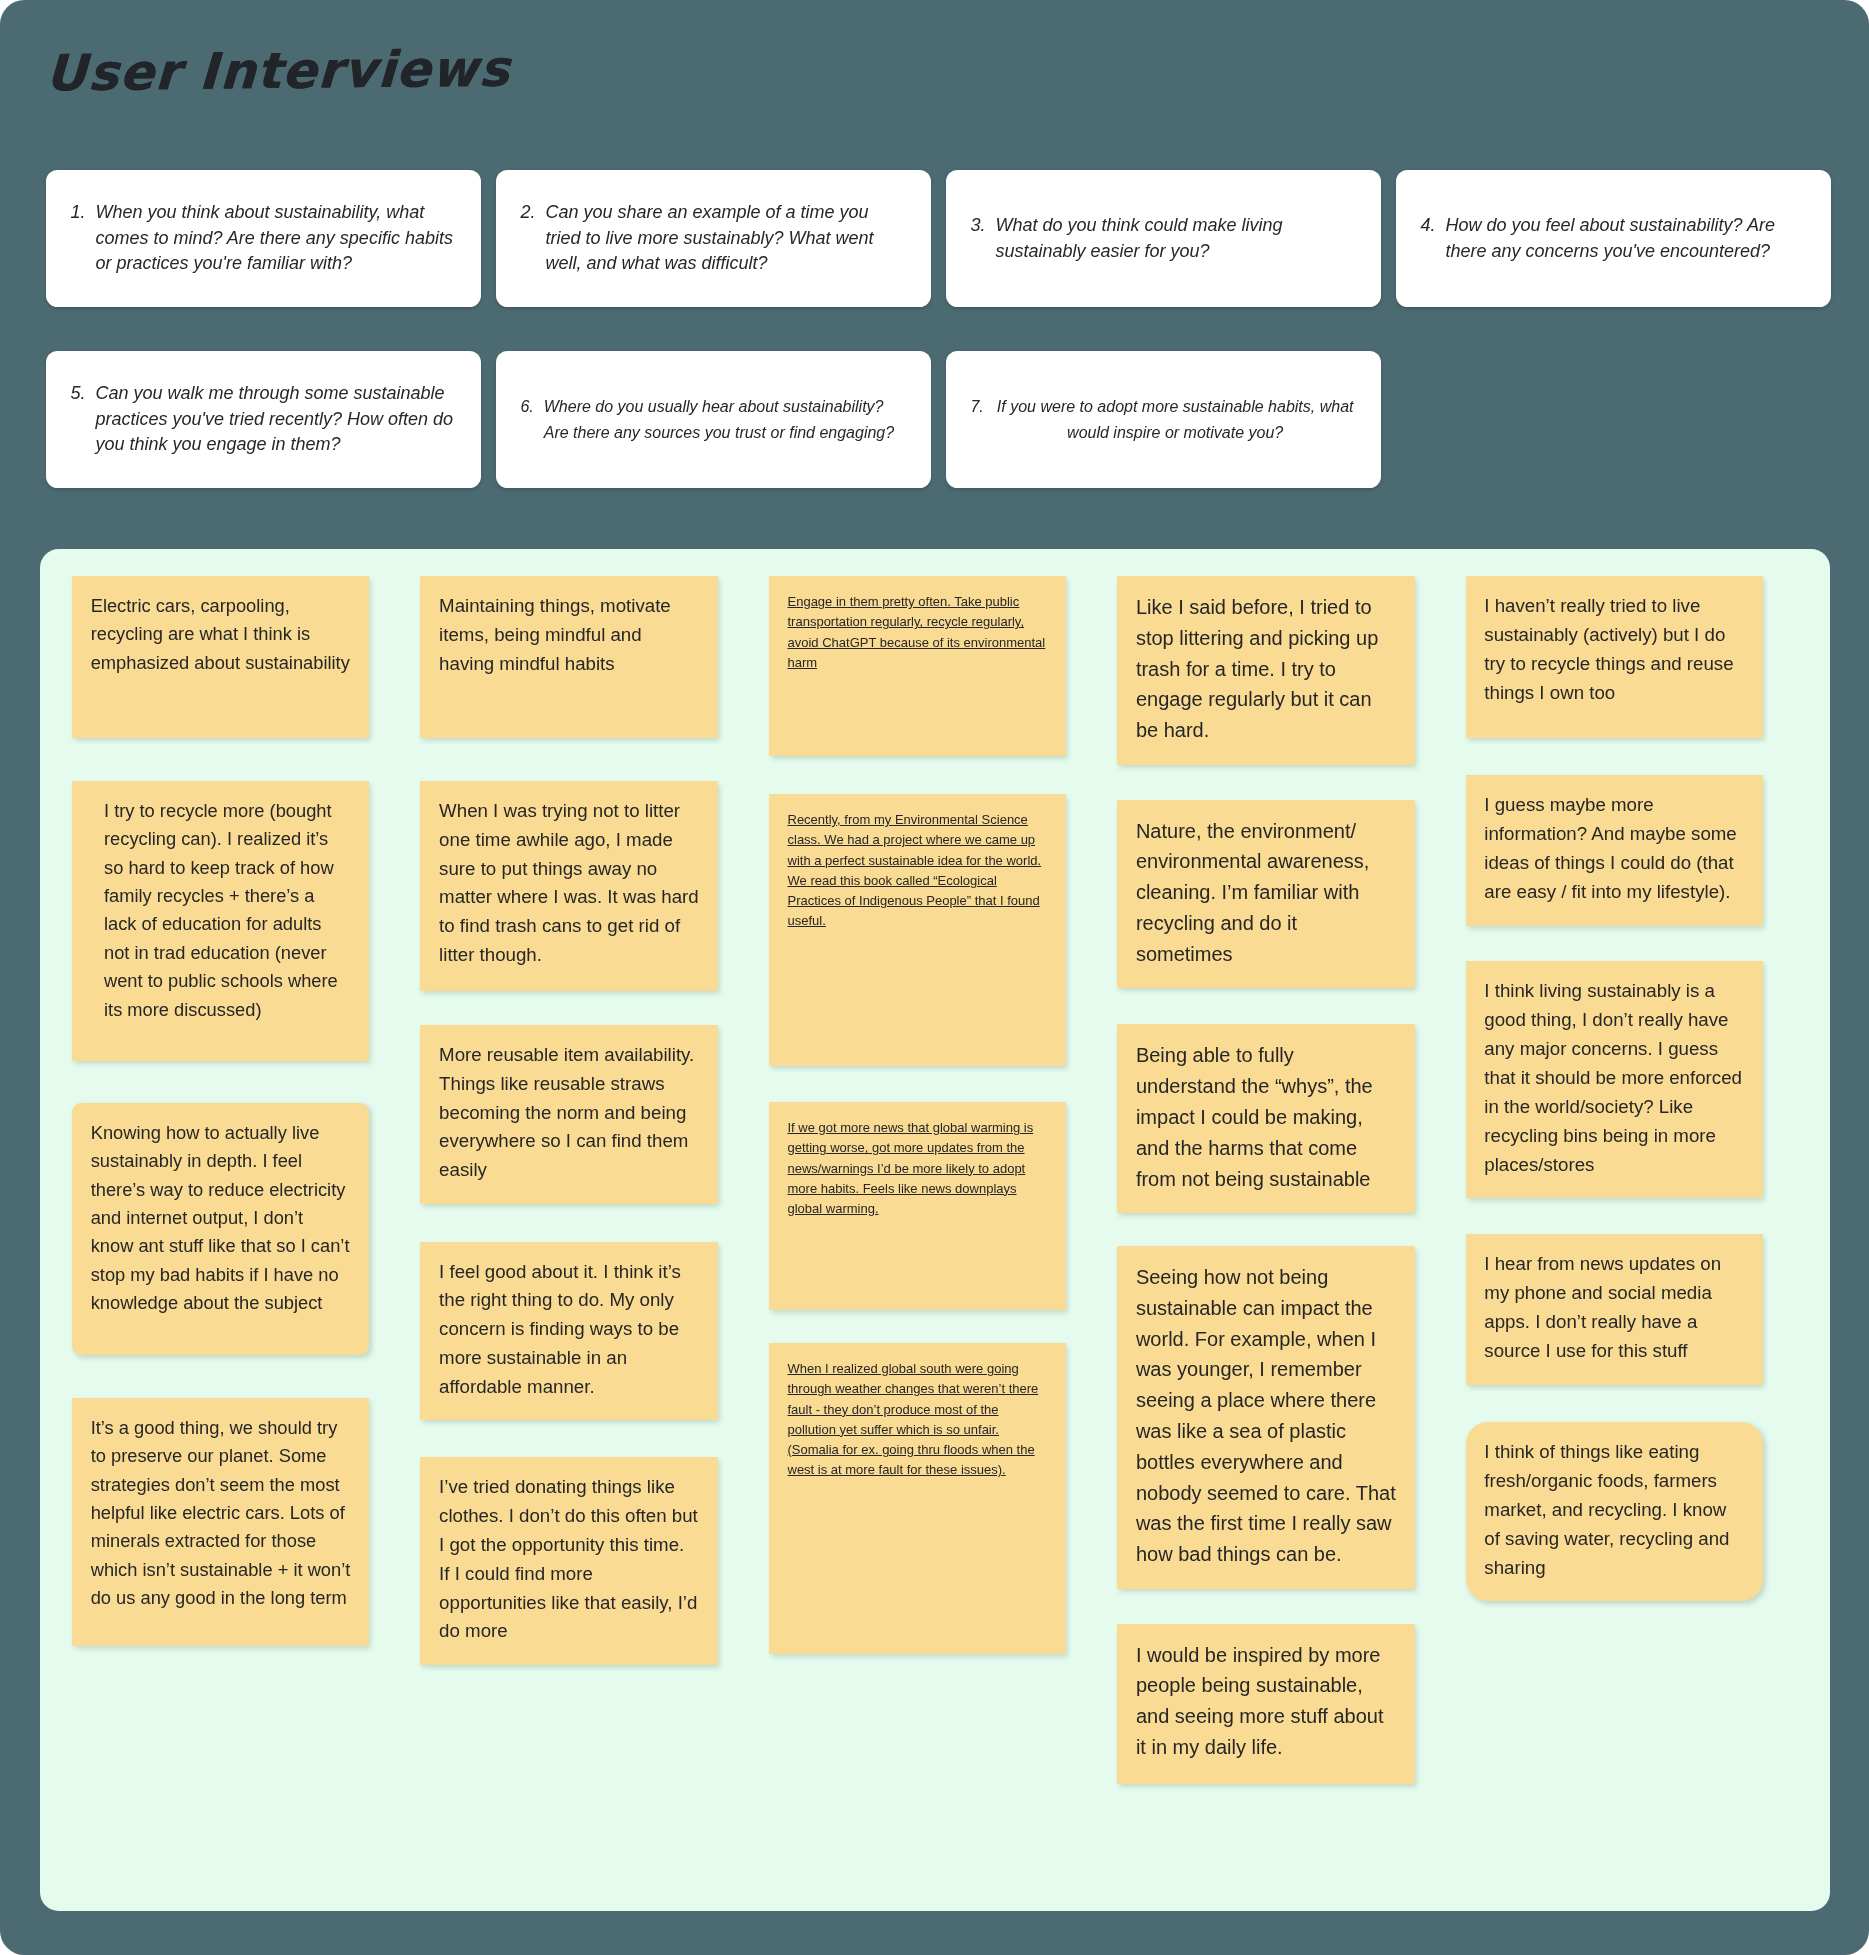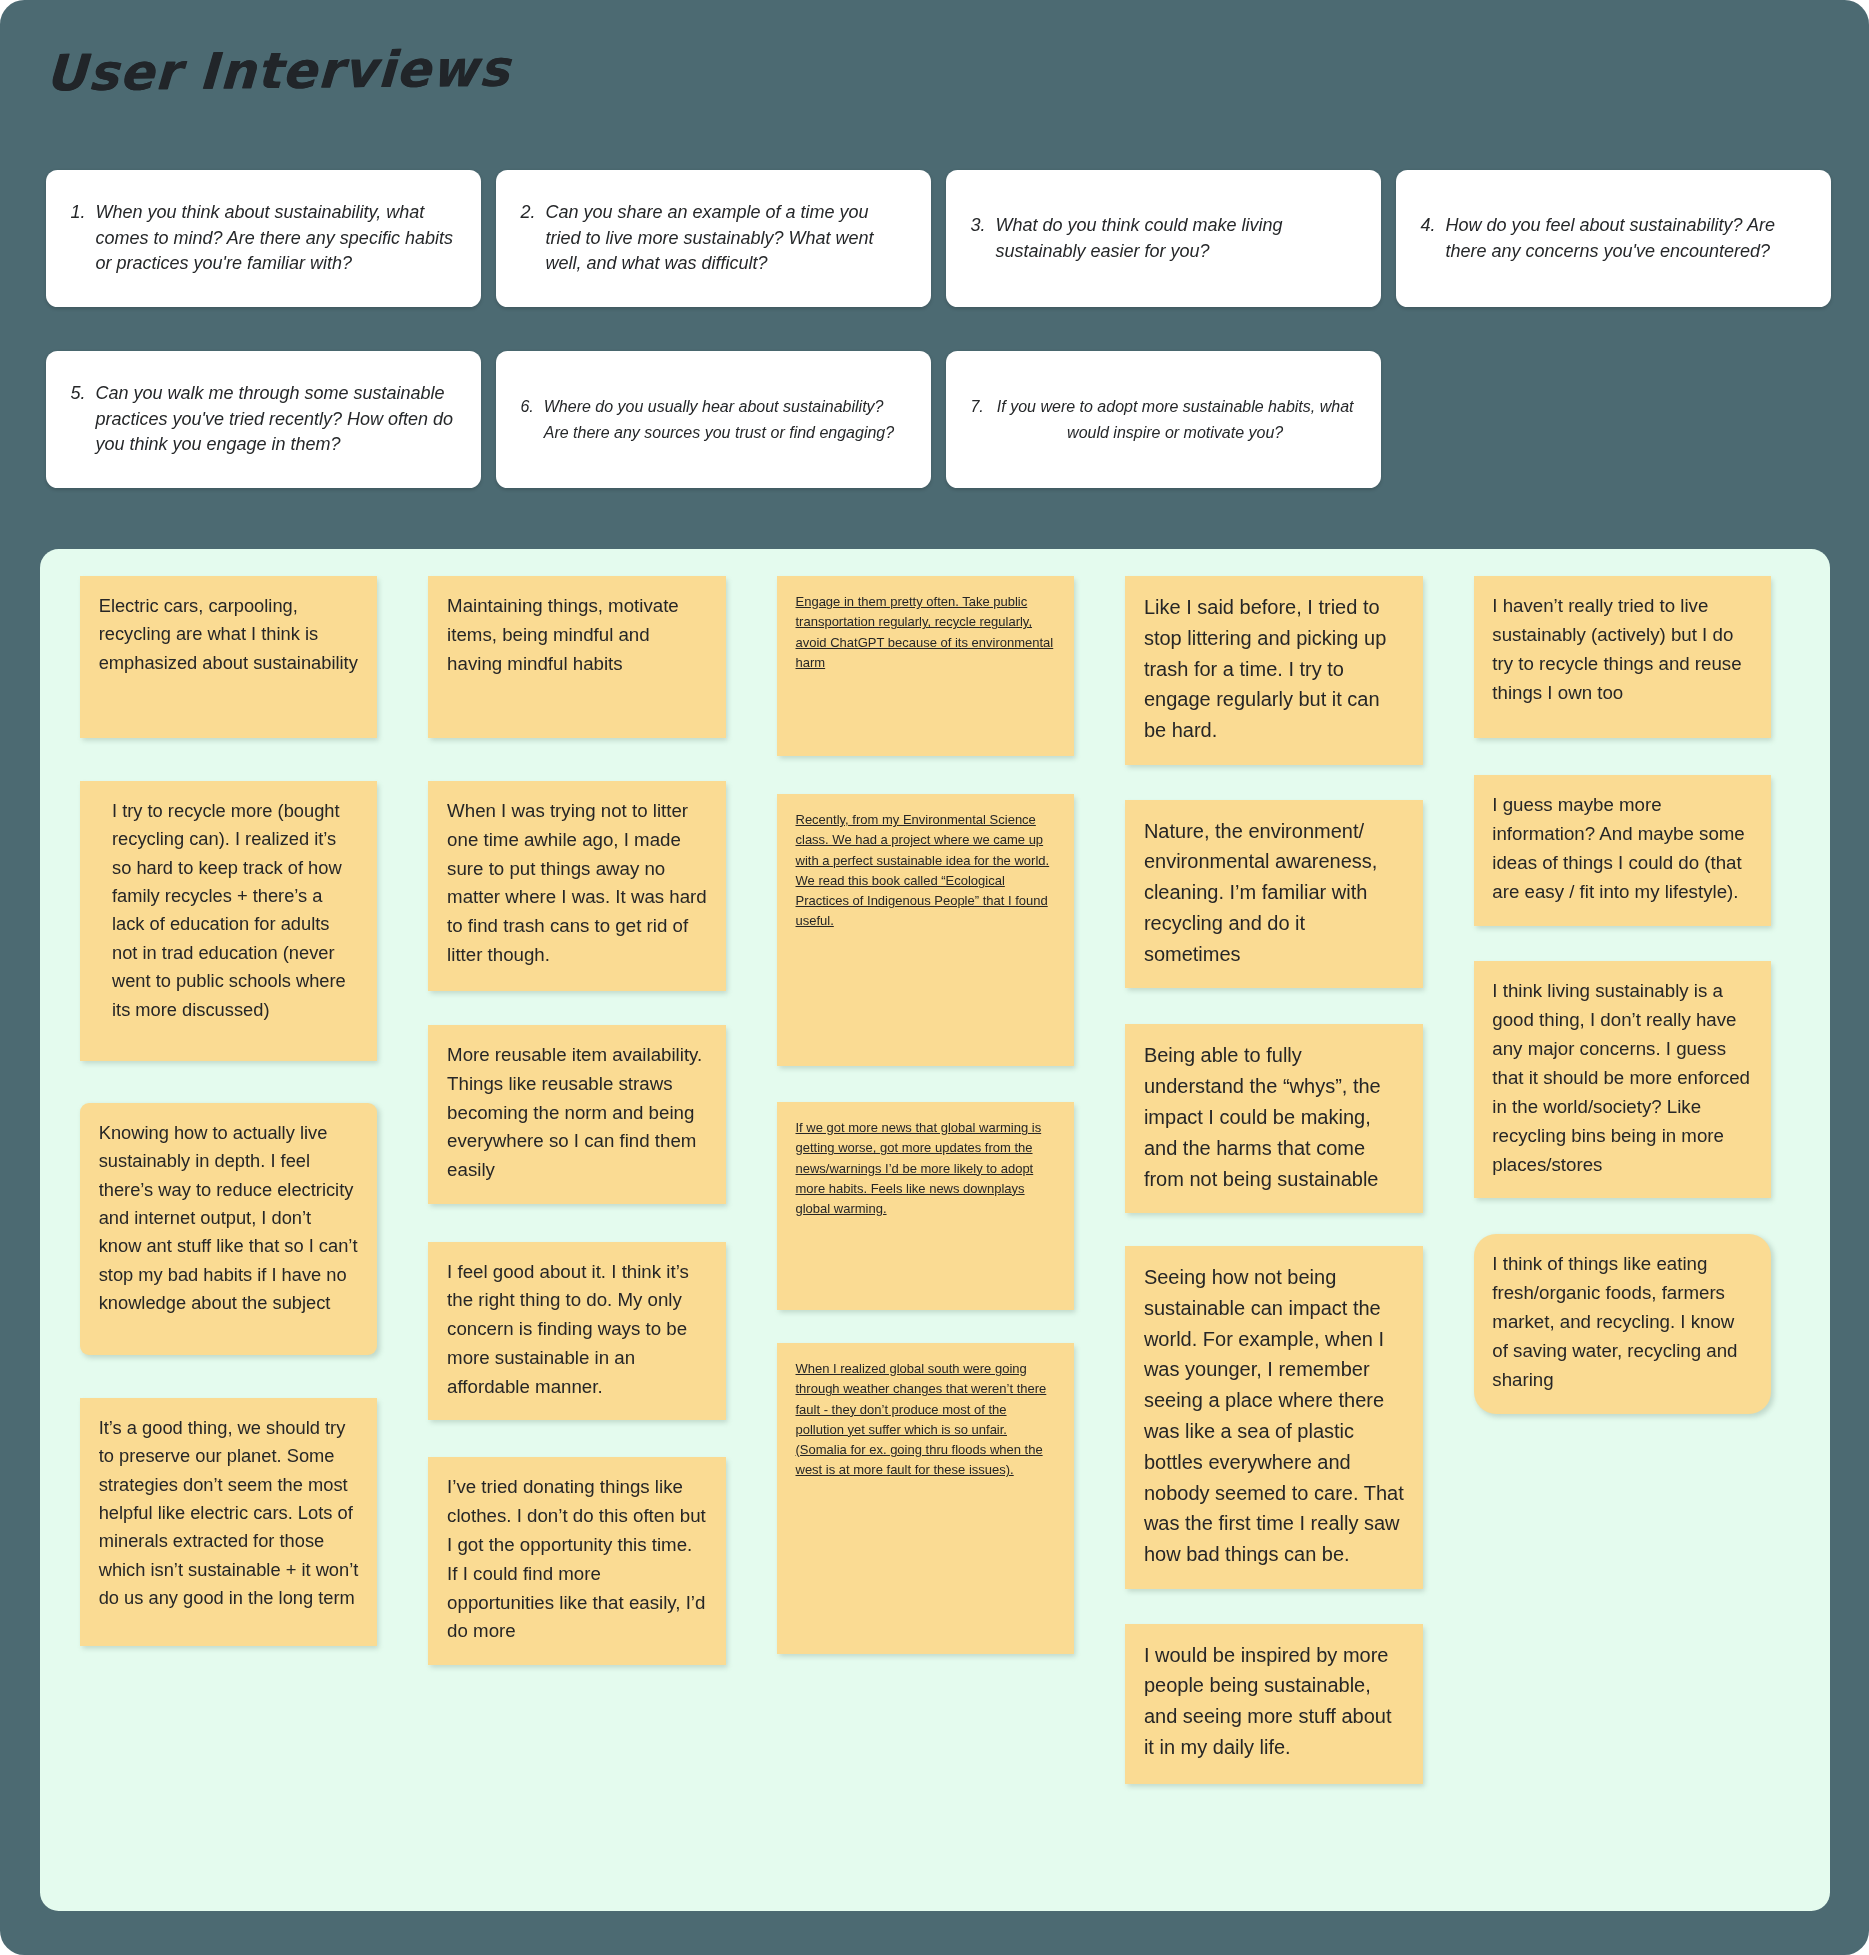--- a/index.html
+++ b/index.html
@@ -100,21 +100,20 @@
     background: #e4fbee;
     border-radius: 18.7px;
     padding: 27px 32px;
   }
 
   #notes-columns {
     display: flex;
     gap: 16px;
     width: 100%;
     height: 100%;
-    margin-left: 8px;
   }
 
   .note-col {
     flex: 1 1 0;
     display: flex;
     flex-direction: column;
     padding-right: 35px;
   }
 
   .note {
@@ -214,19 +213,20 @@
           <div class="note" style="min-height: 180px; margin-bottom: 35px;">Like I said before, I tried to stop littering and picking up trash for a time. I try to engage regularly but it can be hard.</div>
           <div class="note" style="min-height: 158px; margin-bottom: 36px;">Nature, the environment/ environmental awareness, cleaning. I’m familiar with recycling and do it sometimes</div>
           <div class="note" style="min-height: 137px; margin-bottom: 33px;">Being able to fully understand the “whys”, the impact I could be making, and the harms that come from not being sustainable</div>
           <div class="note" style="min-height: 305px; margin-bottom: 35px;">Seeing how not being sustainable can impact the world. For example, when I was younger, I remember seeing a place where there was like a sea of plastic bottles everywhere and nobody seemed to care. That was the first time I really saw how bad things can be.</div>
           <div class="note" style="min-height: 160px;">I would be inspired by more people being sustainable, and seeing more stuff about it in my daily life.</div>
         </div>
         <div class="note-col col-5">
           <div class="note" style="min-height: 162px; margin-bottom: 37px;">I haven’t really tried to live sustainably (actively) but I do try to recycle things and reuse things I own too</div>
           <div class="note" style="min-height: 138px; margin-bottom: 35px;">I guess maybe more information? And maybe some ideas of things I could do (that are easy / fit into my lifestyle).</div>
           <div class="note" style="min-height: 223px; margin-bottom: 36px;">I think living sustainably is a good thing, I don’t really have any major concerns. I guess that it should be more enforced in the world/society? Like recycling bins being in more places/stores</div>
+          <div class="note" style="min-height: 144px; margin-bottom: 37px;">I hear from news updates on my phone and social media apps. I don’t really have a source I use for this stuff</div>
           <div class="note" style="min-height: 158px; border-radius: 22px;">I think of things like eating fresh/organic foods, farmers market, and  recycling. I know of saving water, recycling and sharing</div>
         </div>
       </div>
   </div>
 
 </div>
 
 
 </body></html>

